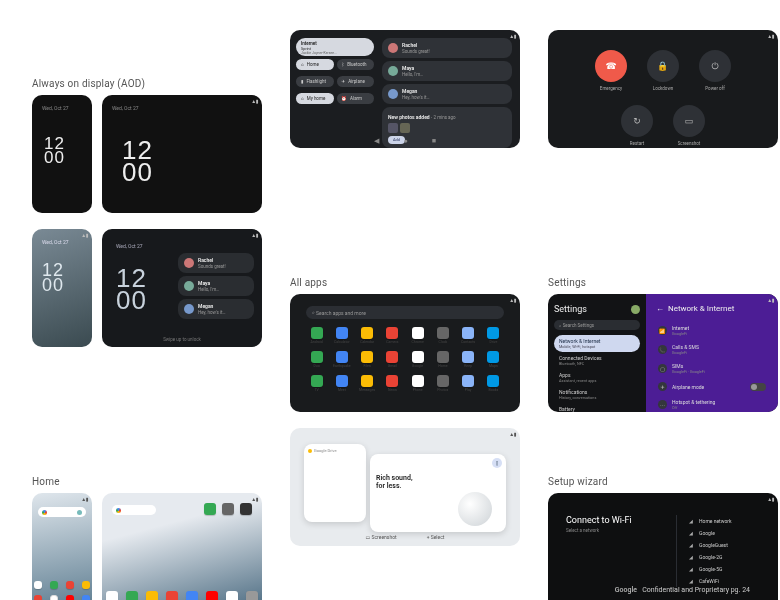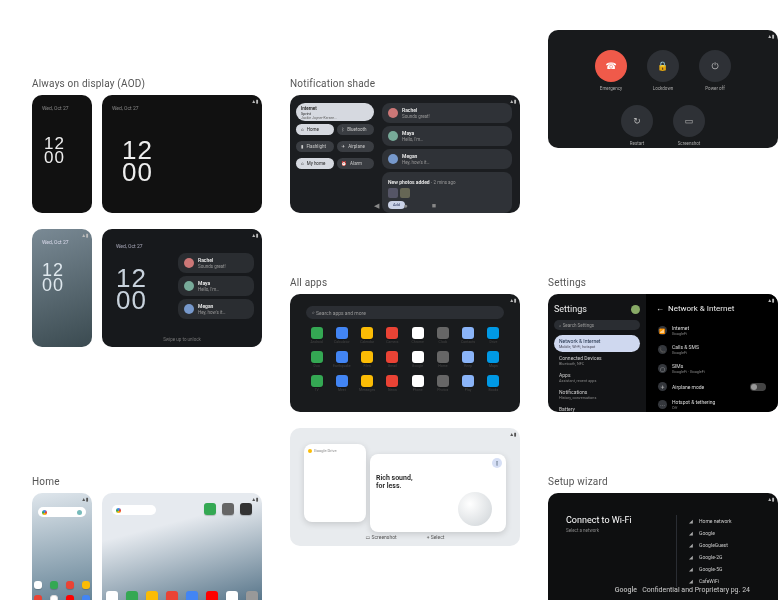--- a/index.html
+++ b/index.html
@@ -67,21 +67,21 @@
   .ov-actions { position:absolute; bottom:5px; left:0; right:0; display:flex; justify-content:center; gap:30px; font-size:5px; color:#555;}
   
   .settings { background:#121315; display:flex;}
   .setnav { width:98px; padding:10px 6px;}
   .settitle { font-size:9px; color:#eee; margin-bottom:6px; display:flex; align-items:center; justify-content:space-between;}
   .setsearch { background:#2a2d32; border-radius:9px; height:10px; font-size:4.5px; color:#999; padding:0 5px; display:flex;align-items:center; margin-bottom:5px;}
   .setitem { font-size:5px; color:#ccc; padding:3px 5px; border-radius:9px; display:block;}
   .setitem.active { background:#cfd8ef; color:#20304a;}
   .setitem .sub { display:block; font-size:3.8px; color:#888;}
   .setitem.active .sub { color:#445;}
-  .setpane { flex:1; background:#000000; padding:10px;}
+  .setpane { flex:1; background:#4c1d95; padding:10px;}
   .panetitle { font-size:8px; color:#eee; margin-bottom:8px;}
   .paneitem { font-size:5px; color:#ddd; padding:4px 2px; display:flex; align-items:center; gap:5px;}
   .paneitem .picon { width:9px; height:9px; border-radius:50%; background:#34373c; font-size:5px; display:flex;align-items:center;justify-content:center;color:#bbb;}
   .paneitem .sub { font-size:3.8px; color:#888; display:block;}
   .toggle { width:16px; height:8px; background:#444; border-radius:4px; margin-left:auto; position:relative;}
   .toggle::after { content:''; width:6px; height:6px; background:#999; border-radius:50%; position:absolute; left:1px; top:1px;}
   
   .wizard { background:#0e0f10; padding:22px 18px 8px;}
   .wiztitle { font-size:9px; color:#fff; margin-bottom:3px;}
   .wizsub { font-size:4.5px; color:#888; margin-bottom:10px;}
@@ -104,21 +104,20 @@
       </div>
       <div class="tablet aod-tab">
         <span class="statusbar">▲▮</span>
         <div class="date">Wed, Oct 27</div>
         <div class="clock"><span>12</span><br><span>00</span></div>
       </div>
     </div>
   </div>
 
   <div class="cell">
-    <div class="label">Notification shade</div>
     <div class="single shade">
       <span class="statusbar">▲▮</span>
       <div class="qs">
         <div class="qstile" style="height:18px; display:block;">
           <div style="font-weight:600;">Internet</div>
           <div style="font-size:3.8px;">Sprint</div>
           <div style="font-size:3.5px;color:#666;">Jackie Joyner-Kersee…</div>
         </div>
         <div class="qs2">
           <div class="qstile">

